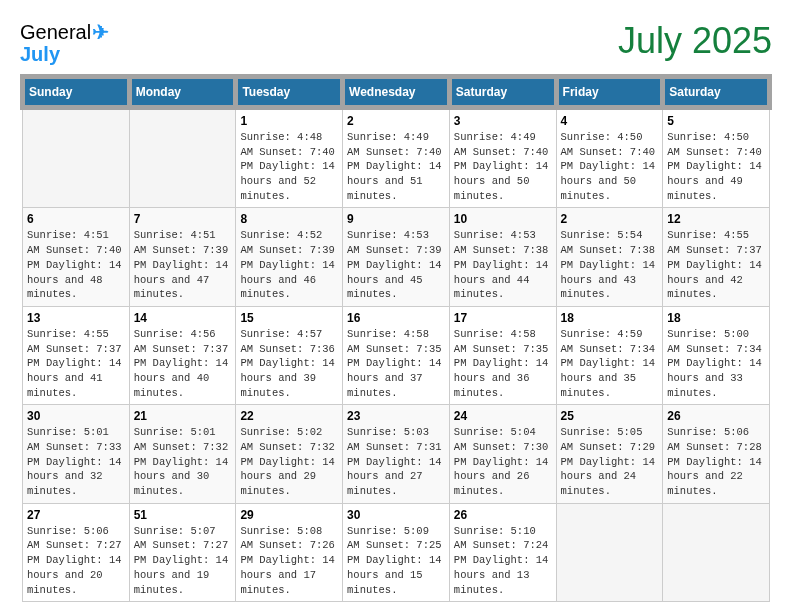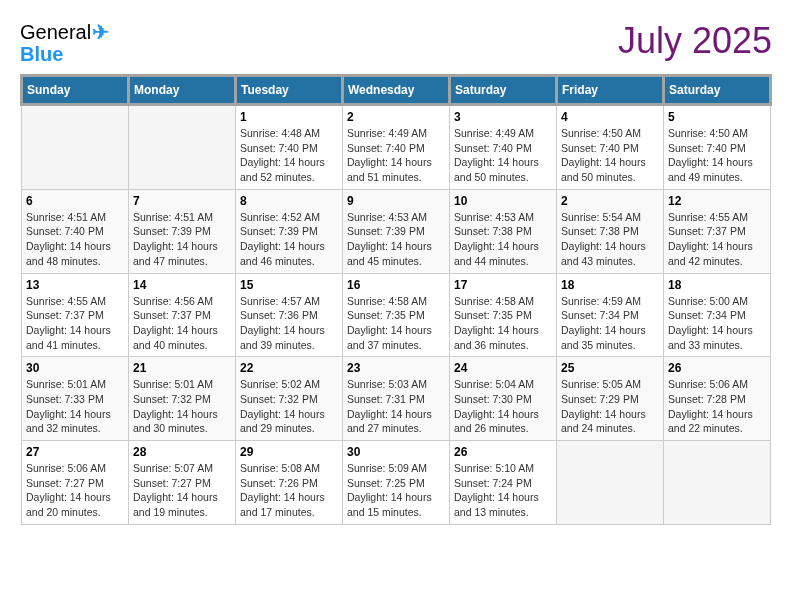--- a/index.html
+++ b/index.html
@@ -14,40 +14,40 @@
       display: flex;
       justify-content: space-between;
       align-items: flex-start;
       margin-bottom: 10px;
     }
     .title-block {
       text-align: right;
     }
     .month-year {
       font-size: 36px;
-      color: #701a75;
+      color: #15803d;
       font-weight: normal;
     }
     .location {
       font-size: 16px;
       color: #555;
     }
     .calendar {
       width: 100%;
       border-collapse: collapse;
       font-size: 11px;
     }
     .calendar th {
       background-color: #2471a3;
       color: #fff;
       padding: 6px 4px;
       text-align: left;
       font-size: 12px;
       font-weight: bold;
-      border: 3px solid #a3a3a3;
+      border: 5px solid #a3a3a3;
     }
     .calendar td {
       border: 1px solid #ccc;
       vertical-align: top;
       padding: 4px;
       width: 107px;
       min-height: 80px;
       background: #fff;
     }
     .calendar tr:nth-child(even) td {
@@ -56,20 +56,21 @@
     .day-num {
       font-weight: bold;
       font-size: 12px;
       display: block;
       margin-bottom: 2px;
     }
     .day-info {
       color: #333;
       font-size: 10.5px;
       line-height: 1.4;
+      font-family: Liberation Mono, monospace;
     }
     .empty-cell {
       background: #f5f5f5 !important;
     }
     .logo-container {
       display: flex;
       align-items: center;
     }
     .logo-top {
       font-size: 20px;
@@ -86,21 +87,21 @@
 </head>
 <body>
 
 <div class="header">
   <div class="logo-container">
     <div>
       <div style="display:flex; align-items:center;">
         <span class="logo-top">General</span>
         <span style="color:#2196f3; font-size:20px; font-weight:bold; margin-left:1px;">✈</span>
       </div>
-      <div class="logo-bottom">Blue</div>
+      <div class="logo-bottom">July</div>
     </div>
   </div>
   <div class="title-block">
     <div class="month-year">July 2025</div>
   </div>
 </div>
 
 <table class="calendar">
   <thead>
     <tr>
@@ -281,21 +282,21 @@
         </td>
       </tr>
       <tr>
         <td>
           <span class="day-num">27</span>
           <div class="day-info">Sunrise: 5:06 AM
 Sunset: 7:27 PM
 Daylight: 14 hours and 20 minutes.</div>
         </td>
         <td>
-          <span class="day-num">28</span>
+          <span class="day-num">51</span>
           <div class="day-info">Sunrise: 5:07 AM
 Sunset: 7:27 PM
 Daylight: 14 hours and 19 minutes.</div>
         </td>
         <td>
           <span class="day-num">29</span>
           <div class="day-info">Sunrise: 5:08 AM
 Sunset: 7:26 PM
 Daylight: 14 hours and 17 minutes.</div>
         </td>

